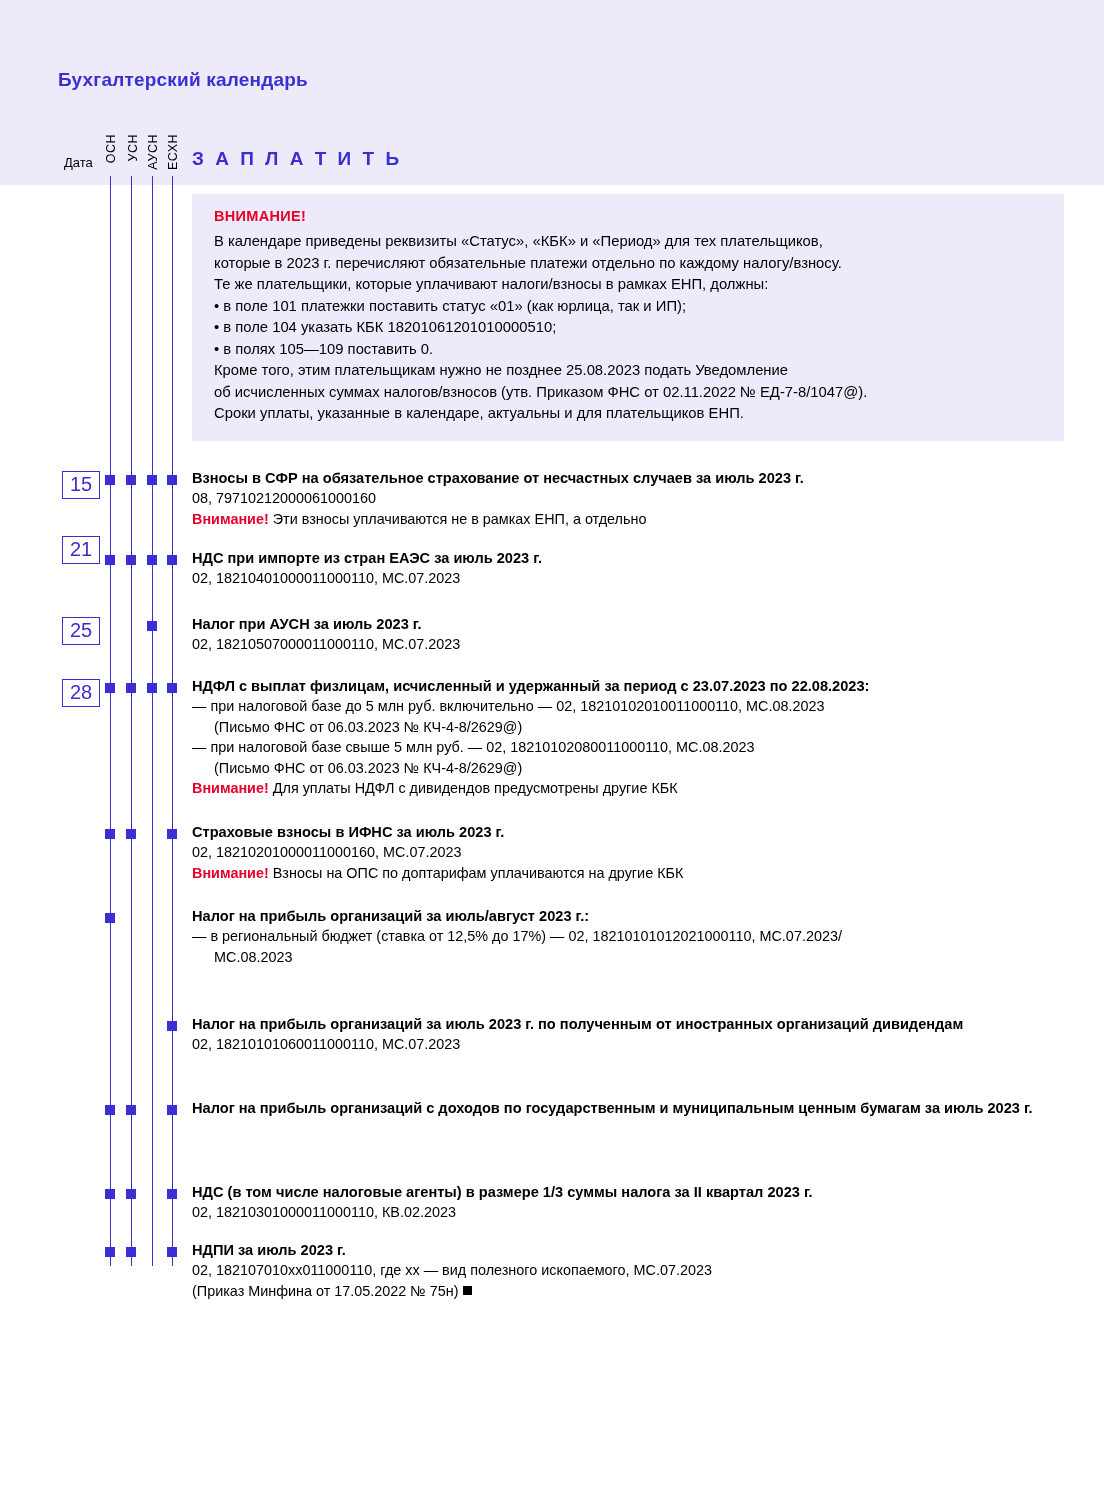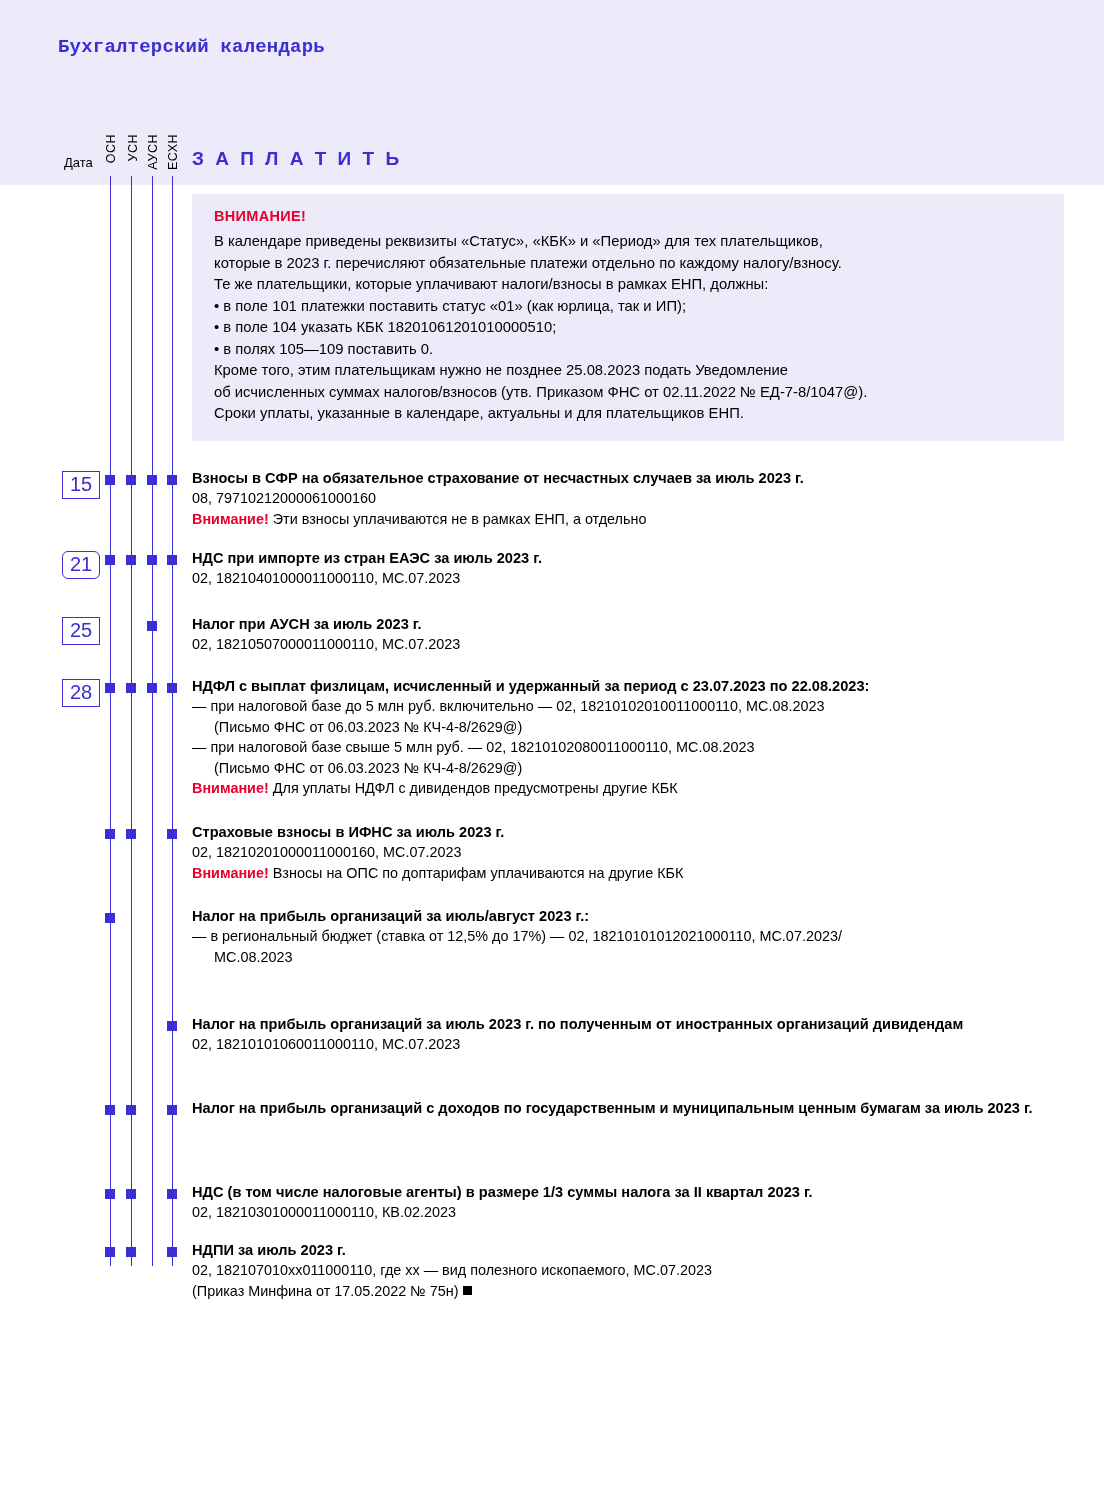--- a/index.html
+++ b/index.html
@@ -24,26 +24,25 @@
   .top-band {
     position: absolute;
     left: 0; top: 0;
     width: 1104px;
     height: 185px;
     background: #edeafa;
   }
   .doc-title {
     position: absolute;
     left: 58px;
-    top: 36px;
+    top: 69px;
     font-size: 19px;
     font-weight: bold;
     color: #3b2fd4;
     letter-spacing: 0.2px;
-    font-family: Liberation Mono, monospace;
   }
   
   .col-head-date {
     position: absolute;
     left: 64px;
     top: 155px;
     font-size: 13px;
     color: #000;
   }
   .vert-label {
@@ -211,21 +210,21 @@
       <div class="date-badge" style="top: 471px;">15</div>
       <div class="marker" style="left: 105px; top: 475px;"></div>
       <div class="marker" style="left: 126px; top: 475px;"></div>
       <div class="marker" style="left: 147px; top: 475px;"></div>
       <div class="marker" style="left: 167px; top: 475px;"></div>
       <div class="row" style="top: 468px;">
         <div class="row-title">Взносы в СФР на обязательное страхование от несчастных случаев за июль 2023 г.</div>
         <div class="row-sub">08, 79710212000061000160</div>
         <div class="row-sub"><span class="warn">Внимание!</span> Эти взносы уплачиваются не в рамках ЕНП, а отдельно</div>
       </div>
-      <div class="date-badge" style="top: 551px; border-radius: 6px;">21</div>
+      <div class="date-badge" style="top: 536px;">21</div>
       <div class="marker" style="left: 105px; top: 555px;"></div>
       <div class="marker" style="left: 126px; top: 555px;"></div>
       <div class="marker" style="left: 147px; top: 555px;"></div>
       <div class="marker" style="left: 167px; top: 555px;"></div>
       <div class="row" style="top: 548px;">
         <div class="row-title">НДС при импорте из стран ЕАЭС за июль 2023 г.</div>
         <div class="row-sub">02, 18210401000011000110, МС.07.2023</div>
       </div>
       <div class="date-badge" style="top: 617px;">25</div>
       <div class="marker" style="left: 147px; top: 621px;"></div>

